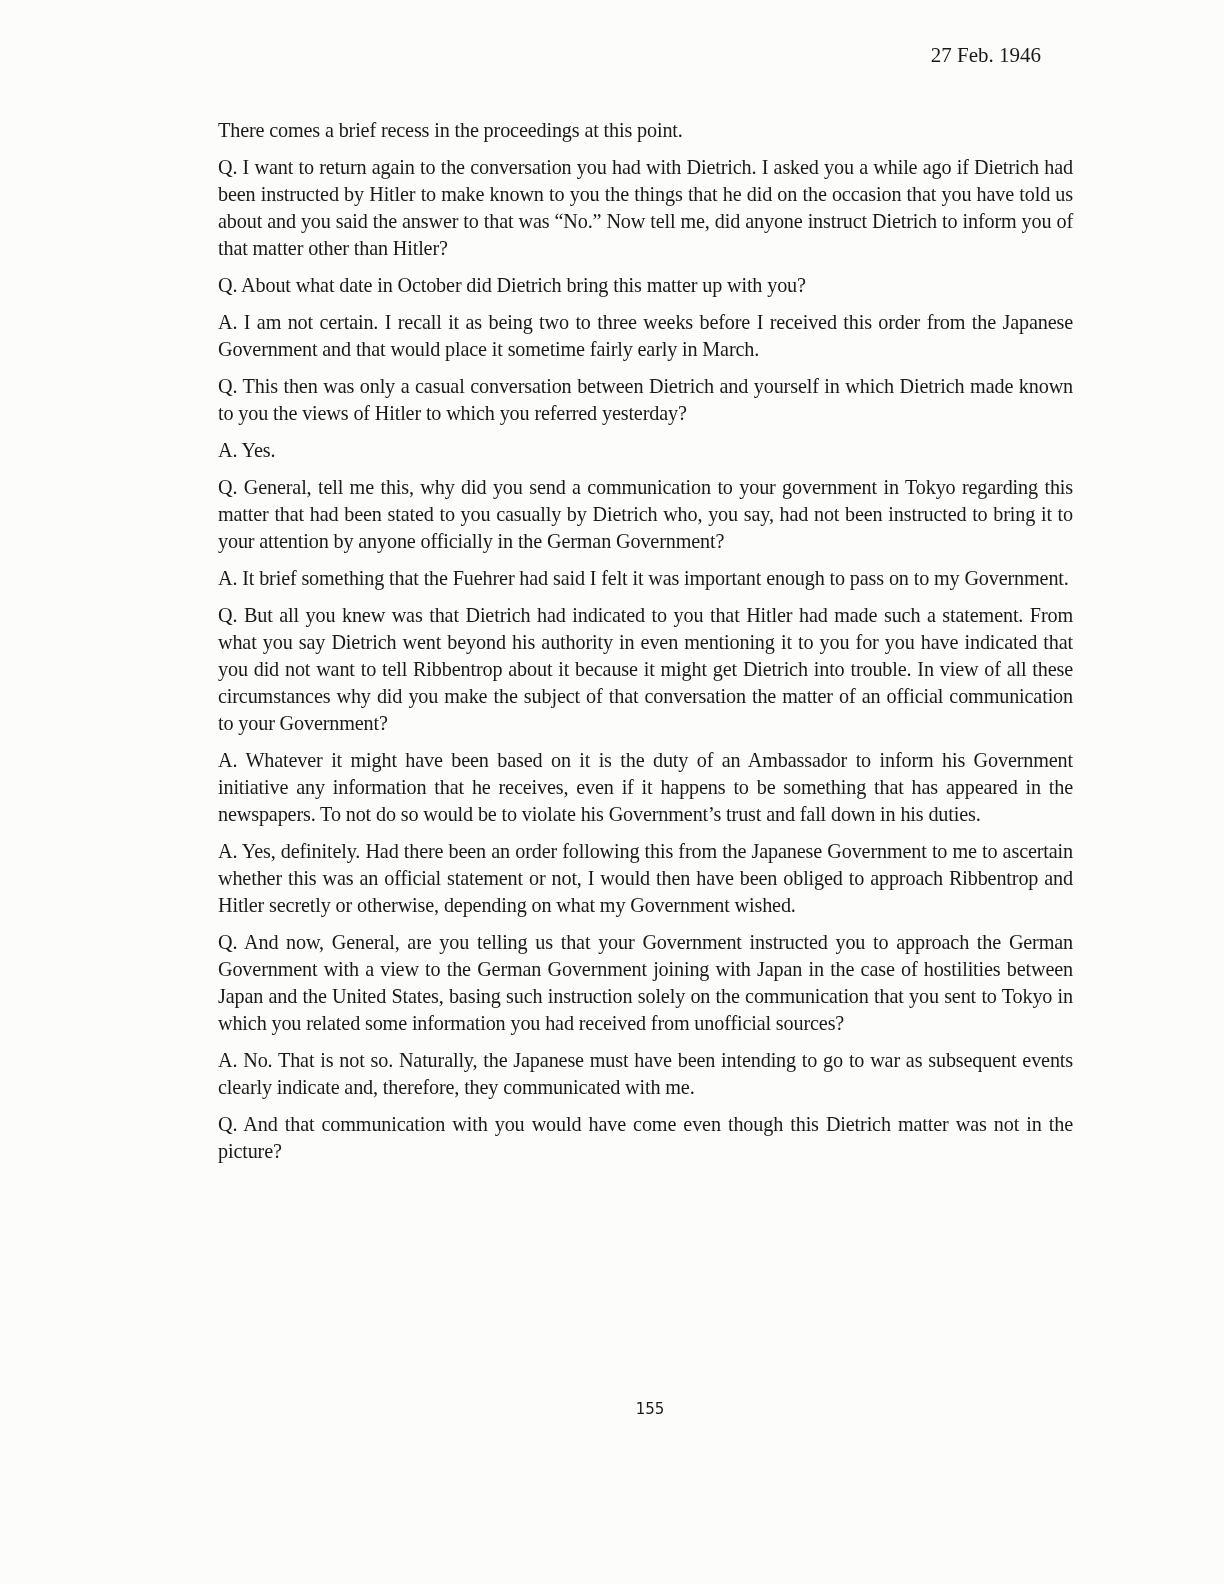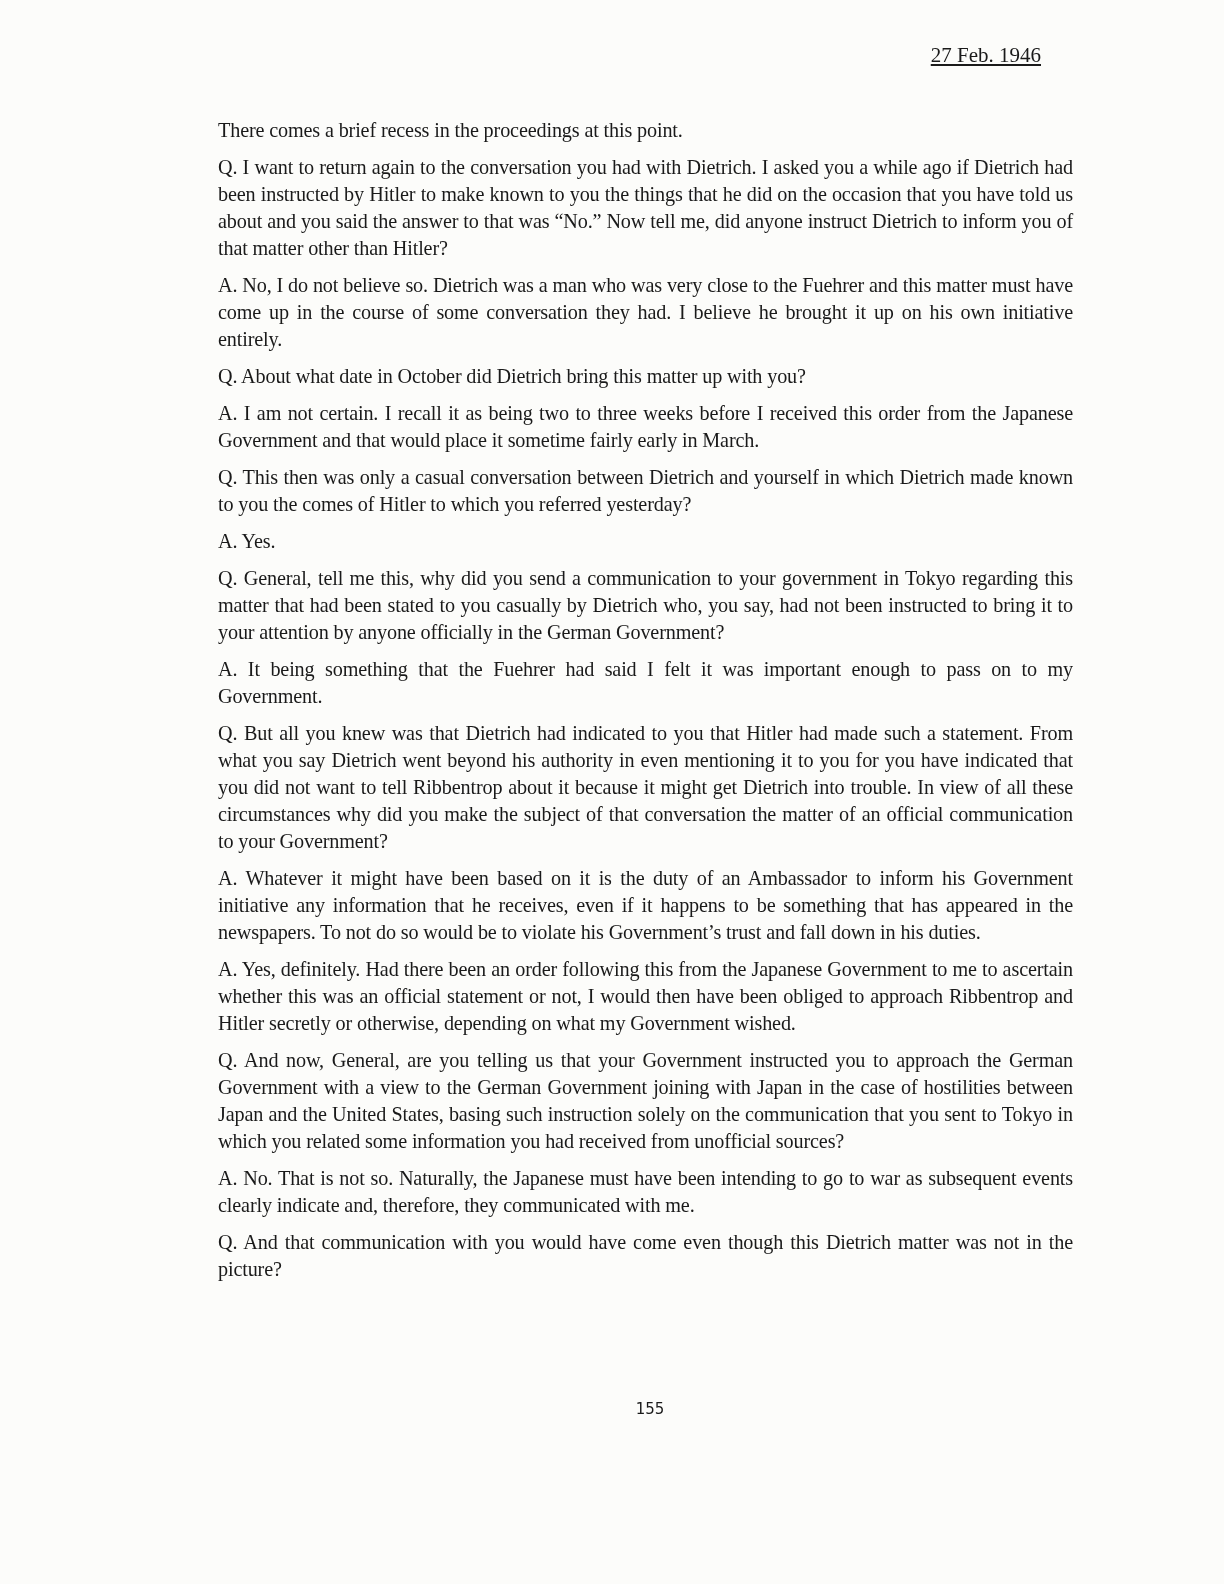--- a/index.html
+++ b/index.html
@@ -18,21 +18,20 @@
     width: 855px;
   }
   .date {
     position: absolute;
     right: 0;
     top: 42px;
     font-family: "Liberation Serif", serif;
     font-size: 21px;
     line-height: 27px;
     white-space: nowrap;
-    text-decoration: underline;
   }
   .body-text {
     position: absolute;
     left: 0;
     top: 117px;
     width: 855px;
     margin-left: 32px;
   }
   .para {
     font-family: "Liberation Serif", serif;
@@ -56,27 +55,26 @@
 </style>
 </head>
 <body>
 
 <div class="page">
   <div class="date">27 Feb. 1946</div>
 
   <div class="body-text">
     <p class="para">There comes a brief recess in the proceedings at this point.</p>
     <p class="para">Q. I want to return again to the conversation you had with Dietrich.  I asked you a while ago if Dietrich had been instructed by Hitler to make known to you the things that he did on the occasion that you have told us about and you said the answer to that was “No.”  Now tell me, did anyone instruct Dietrich to inform you of that matter other than Hitler?</p>
-    <p class="para">A. No, I do not believe so.  Dietrich was a man who was very close to the Fuehrer and this matter must have come up in the course of some conversation they had.  I believe he brought it up on his own initiative entirely.</p>
     <p class="para">Q. About what date in October did Dietrich bring this matter up with you?</p>
     <p class="para">A. I am not certain.  I recall it as being two to three weeks before I received this order from the Japanese Government and that would place it sometime fairly early in March.</p>
-    <p class="para">Q. This then was only a casual conversation between Dietrich and yourself in which Dietrich made known to you the comes of Hitler to which you referred yesterday?</p>
+    <p class="para">Q. This then was only a casual conversation between Dietrich and yourself in which Dietrich made known to you the views of Hitler to which you referred yesterday?</p>
     <p class="para">A. Yes.</p>
     <p class="para">Q. General, tell me this, why did you send a communication to your government in Tokyo regarding this matter that had been stated to you casually by Dietrich who, you say, had not been instructed to bring it to your attention by anyone officially in the German Government?</p>
-    <p class="para">A. It being something that the Fuehrer had said I felt it was important enough to pass on to my Government.</p>
+    <p class="para">A. It brief something that the Fuehrer had said I felt it was important enough to pass on to my Government.</p>
     <p class="para">Q. But all you knew was that Dietrich had indicated to you that Hitler had made such a statement. From what you say Dietrich went beyond his authority in even mentioning it to you for you have indicated that you did not want to tell Ribbentrop about it because it might get Dietrich into trouble. In view of all these circumstances why did you make the subject of that conversation the matter of an official communication to your Government?</p>
     <p class="para">A. Whatever it might have been based on it is the duty of an Ambassador to inform his Government initiative any information that he receives, even if it happens to be something that has appeared in the newspapers.  To not do so would be to violate his Government’s trust and fall down in his duties.</p>
     <p class="para">A. Yes, definitely.  Had there been an order following this from the Japanese Government to me to ascertain whether this was an official statement or not, I would then have been obliged to approach Ribbentrop and Hitler secretly or otherwise, depending on what my Government wished.</p>
     <p class="para">Q. And now, General, are you telling us that your Government instructed you to approach the German Government with a view to the German Government joining with Japan in the case of hostilities between Japan and the United States, basing such instruction solely on the communication that you sent to Tokyo in which you related some information you had received from unofficial sources?</p>
     <p class="para">A. No.  That is not so.  Naturally, the Japanese must have been intending to go to war as subsequent events clearly indicate and, therefore, they communicated with me.</p>
     <p class="para">Q. And that communication with you would have come even though this Dietrich matter was not in the picture?</p>
   </div>
 </div>
 
 <div class="page-number">155</div>

